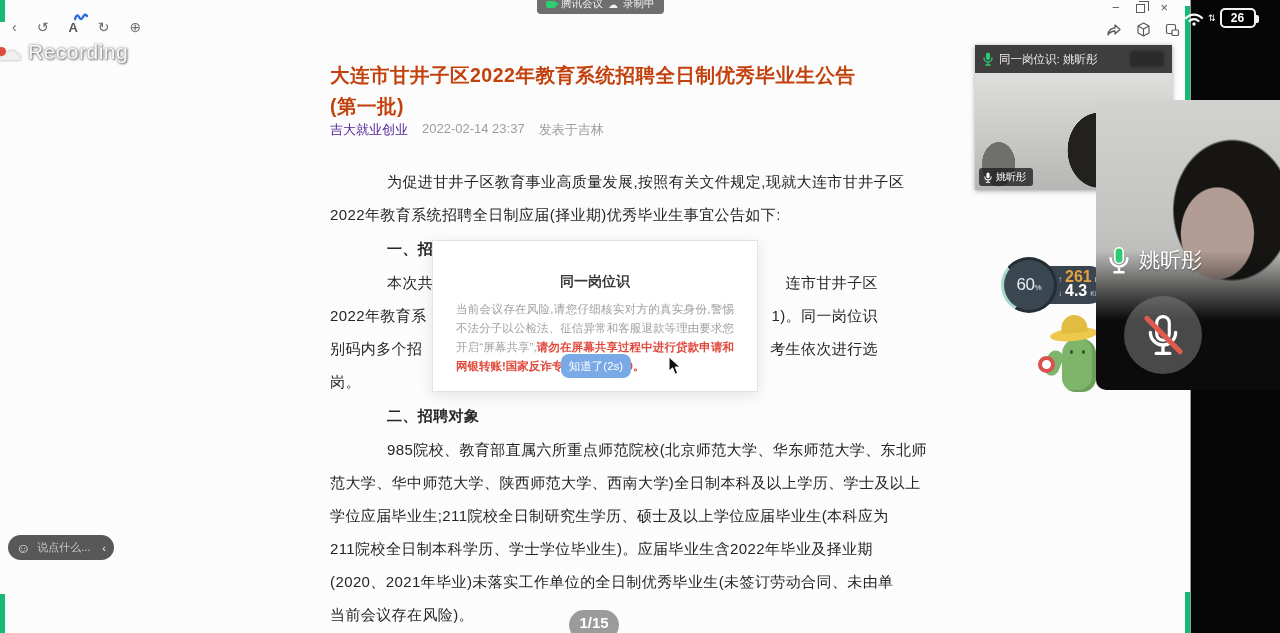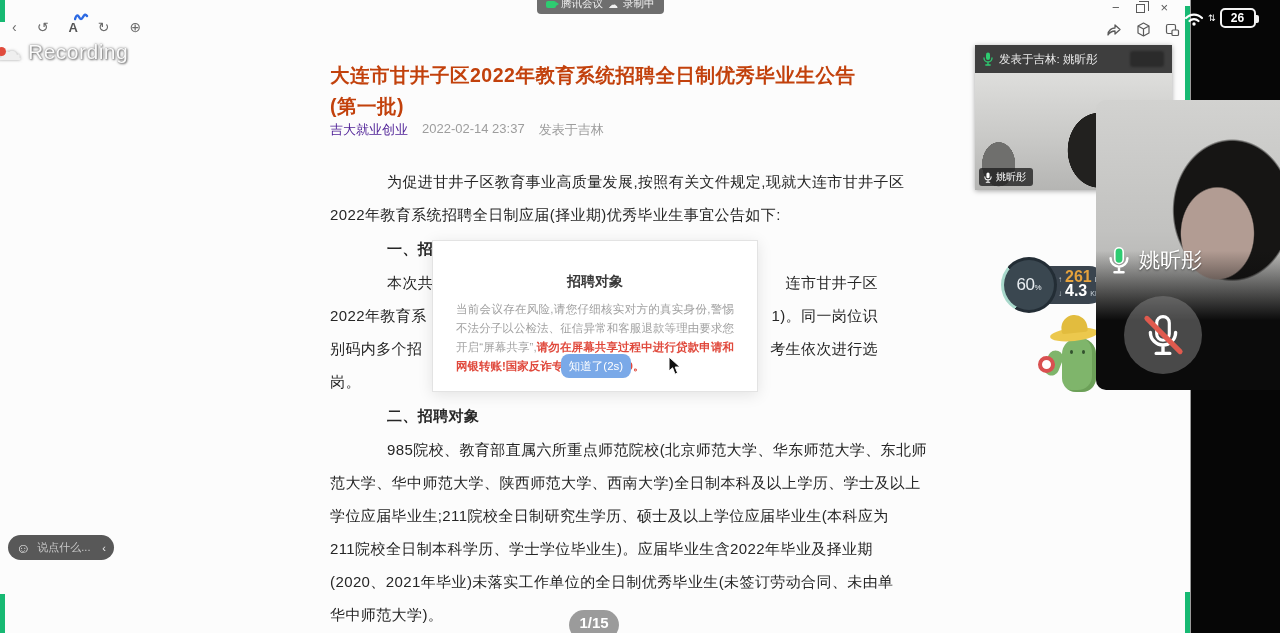--- a/index.html
+++ b/index.html
@@ -241,25 +241,25 @@
       </div>
       <div class="line" style="top:370px">岗。</div>
 
       <div class="line head ind" style="top:404px">二、招聘对象</div>
 
       <div class="line ind" style="top:438px">985院校、教育部直属六所重点师范院校(北京师范大学、华东师范大学、东北师</div>
       <div class="line" style="top:471px">范大学、华中师范大学、陕西师范大学、西南大学)全日制本科及以上学历、学士及以上</div>
       <div class="line" style="top:504px">学位应届毕业生;211院校全日制研究生学历、硕士及以上学位应届毕业生(本科应为</div>
       <div class="line" style="top:537px">211院校全日制本科学历、学士学位毕业生)。应届毕业生含2022年毕业及择业期</div>
       <div class="line" style="top:570px">(2020、2021年毕业)未落实工作单位的全日制优秀毕业生(未签订劳动合同、未由单</div>
-      <div class="line" style="top:603px">华中师范大学)。</div>
+      <div class="line" style="top:603px">当前会议存在风险)。</div>
     </div>
 
     <div class="dialog">
-      <div class="dlg-title">招聘对象</div>
+      <div class="dlg-title">同一岗位识</div>
       <p class="dlg-body">
         <span>当前会议存在风险,请您仔细核实对方的真实身份,警惕不法分子以公检法、征信异常和客服退款等理由要求您开启“屏幕共享”,</span><span class="dlg-red">请勿在屏幕共享过程中进行贷款申请和网银转账!国家反诈专用号码:96110。</span>
       </p>
       <button class="dlg-btn">知道了(2s)</button>
     </div>
 
     <svg class="cursor" width="14" height="20" viewBox="0 0 14 20">
       <path d="M1 1 L1 15 L4.6 11.8 L7 18.2 L9.6 17.1 L7.2 11 L12 11 Z" fill="#111" stroke="#fff" stroke-width="1"></path>
     </svg>
 
@@ -283,21 +283,21 @@
 
     <div class="page-pill">1/15</div>
   </div>
 
   <div class="vid-small">
     <div class="vs-head">
       <svg width="10" height="14" viewBox="0 0 10 14">
         <rect x="3" y="0.5" width="4" height="7.5" rx="2" fill="#2ecc71"></rect>
         <path d="M1 6 a4 4 0 0 0 8 0 M5 10 L5 12.5 M2.8 13 L7.2 13" fill="none" stroke="#2ecc71" stroke-width="1.3" stroke-linecap="round"></path>
       </svg>
-      <span>发表于吉林: 姚昕彤</span>
+      <span>同一岗位识: 姚昕彤</span>
       <span class="blob"></span>
     </div>
     <div class="vs-body">
       <div class="vs-name">
         <svg width="8" height="11" viewBox="0 0 10 14">
           <rect x="3" y="0.5" width="4" height="7.5" rx="2" fill="#fff"></rect>
           <path d="M1 6 a4 4 0 0 0 8 0 M5 10 L5 12.5 M2.8 13 L7.2 13" fill="none" stroke="#fff" stroke-width="1.3" stroke-linecap="round"></path>
         </svg>
         <span>姚昕彤</span>
       </div>

